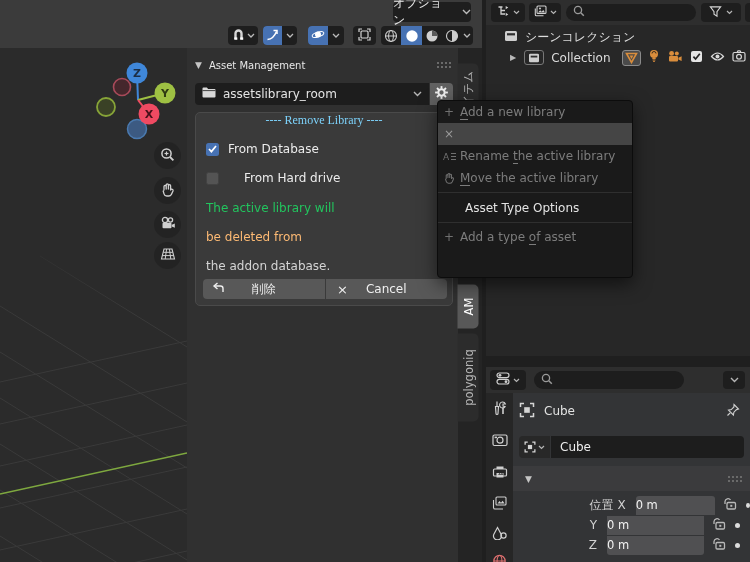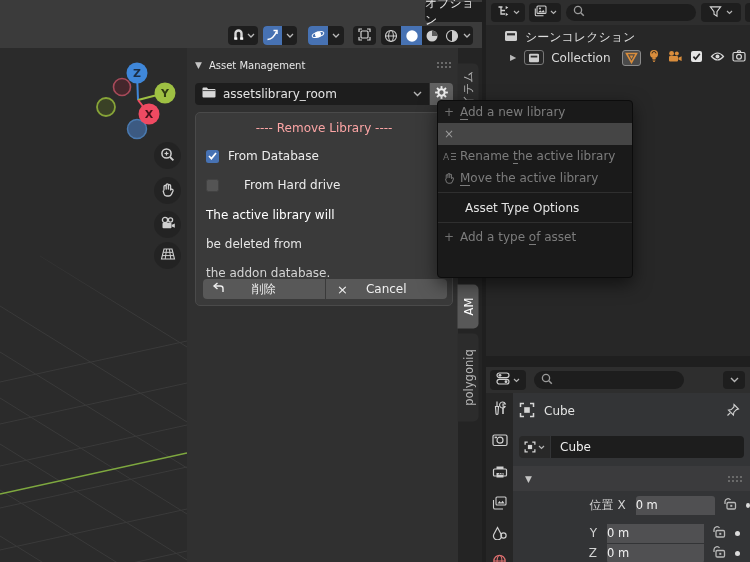--- a/index.html
+++ b/index.html
@@ -52,21 +52,21 @@
   .cb.on { background:#4772b3; }
   .cb.off { background:#545454; border:1px solid #424242; }
 </style>
 </head>
 <body>
 
 <div id="screen">
 
   <div id="toolbar" class="abs">
 
-    <div class="abs darkbtn" style="left:393px;top:2px;width:78px;height:20px;gap:16px;margin-left:32px;">
+    <div class="abs darkbtn" style="left:393px;top:2px;width:78px;height:20px;gap:16px;">
       <span style="color:#e6e6e6;">オプション</span>
       <span class="chev">
           <svg width="9" height="6">
             <path d="M1 1l3.5 3.5L8 1" stroke="#bbb" fill="none" stroke-width="1.4"></path>
           </svg>
         </span>
     </div>
 
     <div class="abs darkbtn" style="left:228px;top:26px;width:30px;height:19px;gap:2px;">
       <span><svg width="13" height="13" viewBox="0 0 13 13">
@@ -255,38 +255,38 @@
                 <line x1="10.8" y1="10.8" x2="12.8" y2="12.8"></line>
                 <line x1="12.8" y1="3.2" x2="10.8" y2="5.2"></line>
                 <line x1="5.2" y1="10.8" x2="3.2" y2="12.8"></line>
               </g>
               <circle cx="8" cy="8" r="3.4" fill="none" stroke="#f0f0f0" stroke-width="2.2"></circle>
             </svg></span>
       </div>
     </div>
 
     <div class="abs" style="left:8px;top:64px;width:258px;height:194px;background:#3a3a3a;border:1px solid #4a4a4a;border-radius:5px;">
-      <div style="text-align:center;margin-top:8px;color:#fca5a5;">---- Remove Library ----</div>
+      <div style="text-align:center;color:#7dd3fc;font-family:Liberation Serif, serif;">---- Remove Library ----</div>
 
       <div class="row" style="margin:14px 0 0 10px;gap:9px;">
         <span class="cb on">
             <svg width="9" height="8">
               <path d="M1 4 l2.4 2.6 L8 1" stroke="#fff" stroke-width="1.7" fill="none"></path>
             </svg>
           </span>
         <span style="color:#ececec;">From Database</span>
       </div>
 
       <div class="row" style="margin:15px 0 0 10px;gap:25px;">
         <span class="cb off"></span>
         <span style="color:#ececec;">From Hard drive</span>
       </div>
 
-      <div style="margin:16px 0 0 10px;color:#ffffff;">The active library will</div>
-      <div style="margin:15px 0 12px 10px;color:#e5e5e5;">be deleted from</div>
+      <div style="margin:16px 0 0 10px;color:#22c55e;">The active library will</div>
+      <div style="margin:15px 0 12px 10px;color:#fdba74;">be deleted from</div>
       <div style="margin:15px 0 0 10px;color:#d4d4d4;">the addon database.</div>
 
       <div class="row" style="position:absolute;left:7px;bottom:6px;width:244px;height:20px;gap:1px;">
         <div class="okbtn" style="flex:1;height:20px;border-radius:4px 0 0 4px;">
           <span style="position:absolute;left:8px;"><svg width="14" height="13" viewBox="0 0 14 13">
                 <path d="M12 11 V7.5 a2.5 2.5 0 0 0 -2.5 -2.5 H4" stroke="#efefef" stroke-width="1.4" fill="none"></path>
                 <path d="M6.5 2 L3 5 l3.5 3" stroke="#efefef" stroke-width="1.4" fill="none"></path>
               </svg></span>
           <span>削除</span>
         </div>
@@ -511,21 +511,21 @@
           <span style="color:#ededed;">Cube</span>
         </span>
       </div>
 
       <div class="abs row" style="left:27px;top:99px;width:237px;height:25px;background:#3b3b3d;">
         <span style="margin-left:12px;color:#c5c5c5;font-size:9px;">▼</span>
         <span class="grip" style="margin-left:auto;margin-right:8px;"></span>
       </div>
 
       <div class="abs" style="left:27px;top:128px;width:237px;height:62px;">
-        <div class="row" style="height:20px;margin-bottom:8px;padding-left:44px;">
+        <div class="row" style="height:20px;margin-bottom:0;padding-left:44px;">
           <span style="width:84px;text-align:right;color:#d2d2d2;">位置 X</span>
           <span class="field" style="width:97px;height:19px;margin-left:10px;border-radius:3px 3px 0 0;">
               <span>0 m</span>
             </span>
           <span style="margin-left:8px;"><svg width="15" height="13" viewBox="0 0 15 13">
                 <rect x="4" y="5.5" width="8.5" height="6.5" rx="1.2" stroke="#b9b9b9" stroke-width="1.3" fill="none"></rect>
                 <path d="M2 7 V4.5 a3 3 0 0 1 5.5 -1.5" stroke="#b9b9b9" stroke-width="1.3" fill="none"></path>
                 <rect x="7.3" y="7.8" width="2" height="2" fill="#b9b9b9"></rect>
               </svg></span>
           <span style="margin-left:8px;width:5px;height:5px;border-radius:50%;background:#dcdcdc;"></span>

